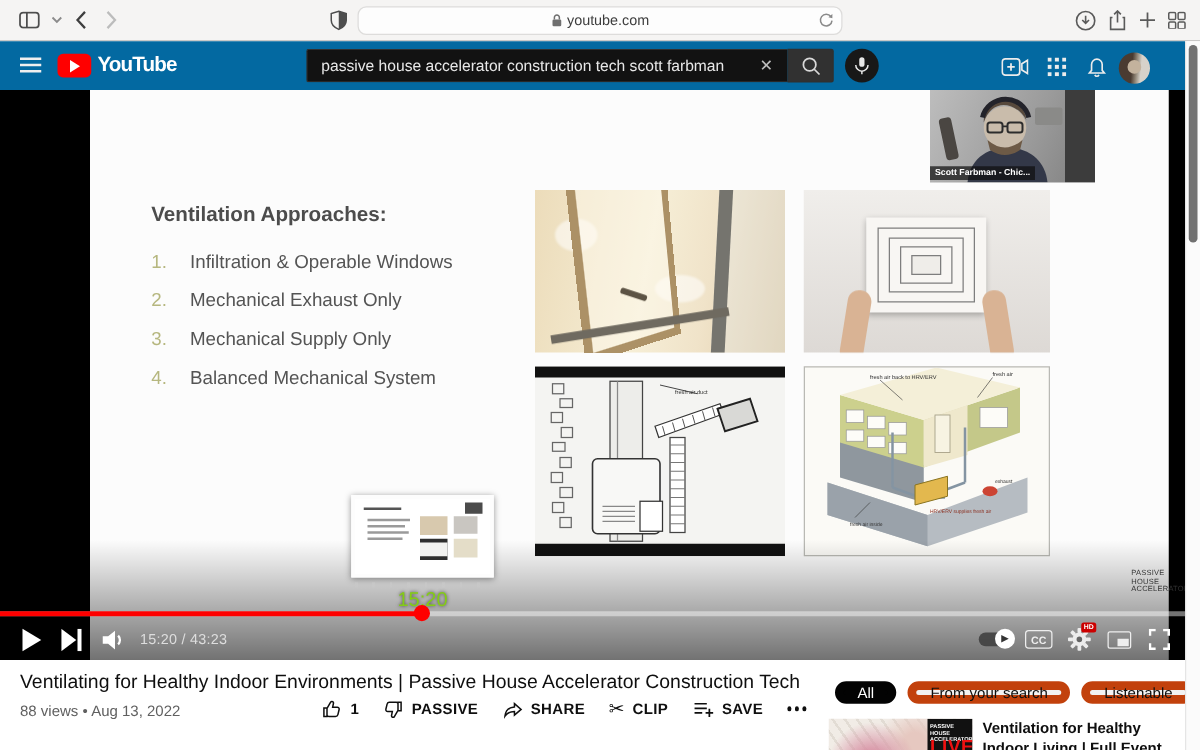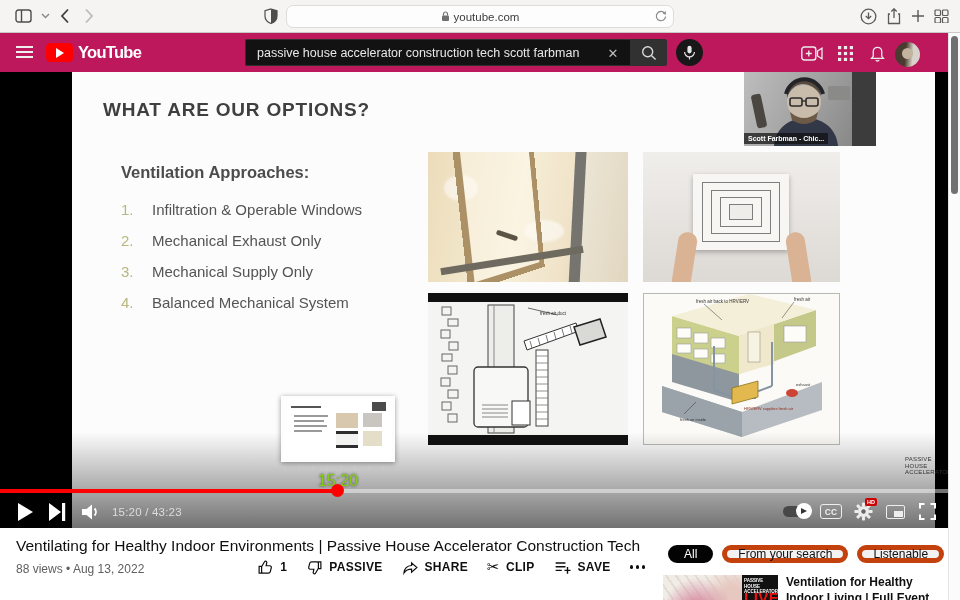--- a/index.html
+++ b/index.html
@@ -12,21 +12,21 @@
   .tb-ic { position:absolute; top:6px; width:22px; height:20px; display:flex;
     align-items:center; justify-content:center; color:#4d4d4d; }
   #url-field { position:absolute; left:286px; top:5px; width:388px; height:23px;
     background:#fdfdfd; border:1px solid #dddcdb; border-radius:7px;
     display:flex; align-items:center; justify-content:center; gap:4px;
     font-size:11.5px; color:#3d3d3d; }
   #url-reload { position:absolute; right:6px; top:4px; }
 
   
   #yt-header { position:absolute; left:0; top:33px; width:948px; height:39px;
-    background:#be185d; }
+    background:#0369a1; }
   #yt-logo { position:absolute; left:46px; top:10px; display:flex; align-items:center; gap:5px; }
   #yt-logo-badge { width:27px; height:19px; background:#ff0000; border-radius:4.5px;
     display:flex; align-items:center; justify-content:center; }
   #yt-logo-badge span { width:0; height:0; border-left:8px solid #fff;
     border-top:5px solid transparent; border-bottom:5px solid transparent; }
   #yt-logo-text { color:#fff; font-size:16.5px; font-weight:bold; letter-spacing:-0.7px; }
   #search-wrap { position:absolute; left:245px; top:6px; height:27px; display:flex; }
   #search-input { width:385px; height:27px; background:#121212; border:1px solid #303030;
     border-right:none; border-radius:2px 0 0 2px; color:#e8e8e8; font-size:12.5px;
     padding:0 26px 0 11px; outline:none; font-family:inherit; }
@@ -143,21 +143,21 @@
   #video-title { position:absolute; left:16px; top:9px; width:630px; font-size:15.5px; color:#0f0f0f; }
   #meta-row { position:absolute; left:16px; top:34px; font-size:12px; color:#606060; }
   #actions { position:absolute; right:303px; top:30px; display:flex; align-items:center; gap:19px; }
   .action { display:flex; align-items:center; gap:6px; font-size:12px; font-weight:bold;
     color:#0f0f0f; letter-spacing:.3px; white-space:nowrap; }
   #more-dots { display:flex; gap:2.5px; }
   #more-dots i { width:3.5px; height:3.5px; border-radius:50%; background:#0f0f0f; }
 
   #chips { position:absolute; left:668px; top:17px; display:flex; gap:9px; }
   .chip { height:18px; display:flex; align-items:center; padding:0 11px; border-radius:12px;
-    font-size:12px; background:#f2f2f2; border:5px solid #c2410c; color:#0f0f0f; white-space:nowrap; }
+    font-size:12px; background:#f2f2f2; border:7px solid #c2410c; color:#0f0f0f; white-space:nowrap; }
   .chip.selected { background:#030303; border-color:#030303; color:#fff; }
 
   #related { position:absolute; left:663px; top:47px; display:flex; gap:8px; }
   #rel-thumb { width:115px; height:64px; position:relative; overflow:hidden;
     background:radial-gradient(circle at 30% 60%,#d791a4 12%,rgba(215,145,164,0) 40%),
                radial-gradient(circle at 60% 30%,#e6c8c0 10%,rgba(230,200,192,0) 35%),
                repeating-linear-gradient(55deg,#f1ece6 0 6px,#e2dcd4 6px 8px); }
   #rel-badge { position:absolute; right:0; top:0; width:36px; height:64px; background:#111;
     color:#fff; font-size:4.5px; line-height:5.5px; padding:3px 2px; font-weight:bold; }
   #rel-live { color:#e11; font-size:15px; letter-spacing:.5px; }
@@ -297,21 +297,20 @@
     <svg width="17" height="18" viewBox="0 0 18 19">
         <path d="M4.5 13v-5a4.5 4.5 0 0 1 9 0v5l1.8 2.2H2.7z" fill="none" stroke="#ececec" stroke-width="1.4"></path>
         <path d="M7.3 16.8a1.8 1.8 0 0 0 3.4 0" fill="none" stroke="#ececec" stroke-width="1.4"></path>
       </svg>
   </div>
   <div id="avatar"></div>
 </div>
 
 <div id="player">
   <div id="slide">
-    <div id="slide-heading">WHAT ARE OUR OPTIONS?</div>
     <div id="slide-sub">Ventilation Approaches:</div>
     <div id="slide-list">
       <div class="slide-item">
         <span class="slide-num">1.</span>
         <span>Infiltration &amp; Operable Windows</span>
       </div>
       <div class="slide-item">
         <span class="slide-num">2.</span>
         <span>Mechanical Exhaust Only</span>
       </div>

